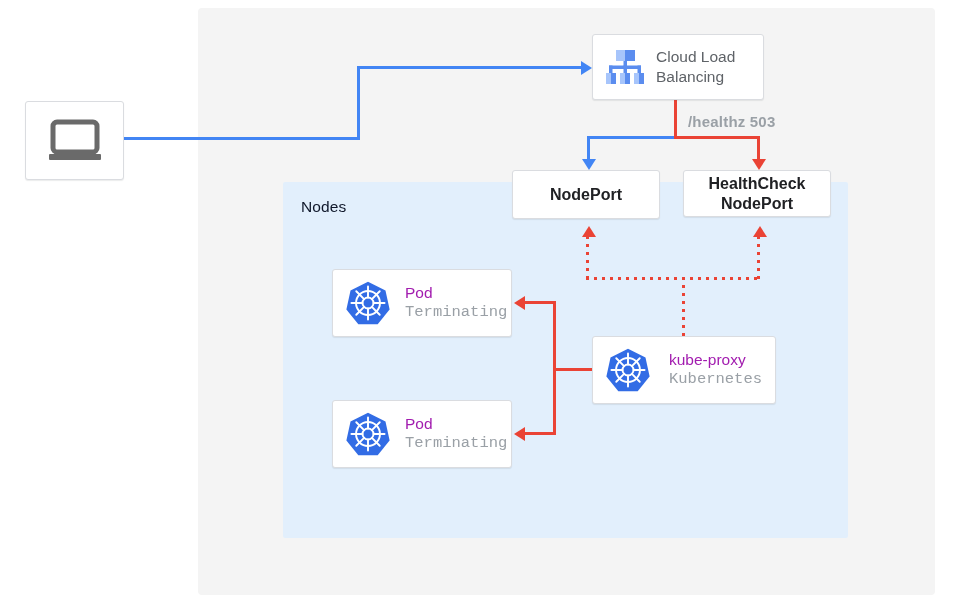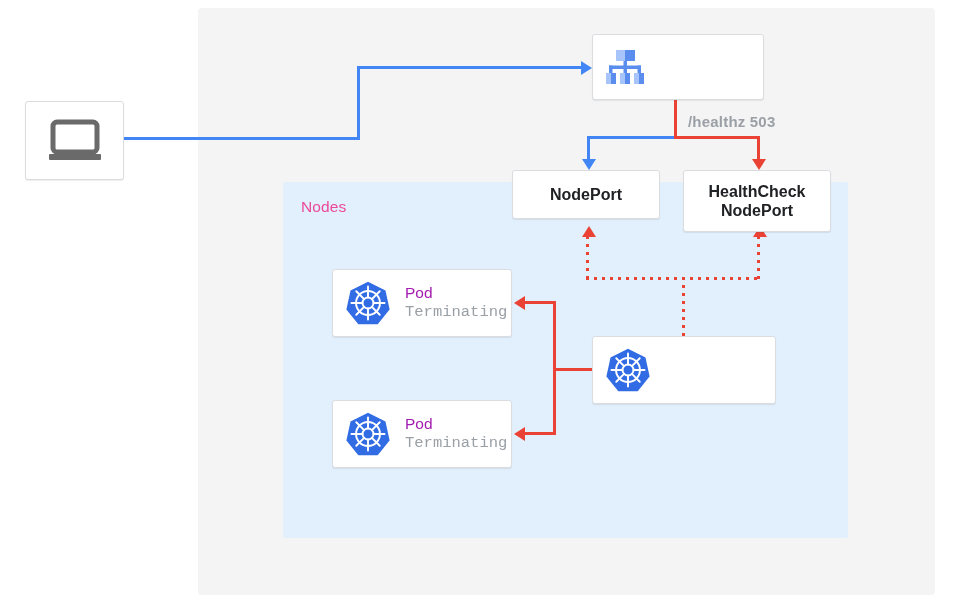--- a/index.html
+++ b/index.html
@@ -37,21 +37,21 @@
     width: 565px;
     height: 356px;
     background: #e2effc;
     border-radius: 2px;
   }
   .panel-nodes-label {
     position: absolute;
     left: 301px;
     top: 198px;
     font-size: 15.5px;
-    color: #ec4899;
+    color: #0f172a;
     letter-spacing: 0.1px;
     white-space: nowrap;
   }
 
   
   .card {
     position: absolute;
     background: #ffffff;
     border: 1px solid #dadce0;
     border-radius: 3px;
@@ -107,21 +107,21 @@
   .card-nodeport {
     left: 512px;
     top: 170px;
     width: 148px;
     height: 49px;
   }
   .card-hcnodeport {
     left: 683px;
     top: 170px;
     width: 148px;
-    height: 62px;
+    height: 47px;
   }
   .port-label {
     font-size: 16px;
     font-weight: bold;
     color: #202124;
     line-height: 1.2;
     white-space: nowrap;
   }
 
   
@@ -283,20 +283,24 @@
       <rect x="20.5" y="18.5" width="3.5" height="8" fill="#5b8def"></rect>
       <rect x="34.5" y="18.5" width="3.5" height="8" fill="#5b8def"></rect>
 
       <rect x="3" y="26" width="5" height="11" fill="#a7c5fb"></rect>
       <rect x="8" y="26" width="5" height="11" fill="#5b8def"></rect>
       <rect x="17" y="26" width="5" height="11" fill="#a7c5fb"></rect>
       <rect x="22" y="26" width="5" height="11" fill="#5b8def"></rect>
       <rect x="31" y="26" width="5" height="11" fill="#a7c5fb"></rect>
       <rect x="36" y="26" width="5" height="11" fill="#5b8def"></rect>
     </svg>
+    <div class="card-text">
+      <span class="card-title">Cloud Load</span>
+      <span class="card-title">Balancing</span>
+    </div>
   </div>
 
   <div class="card card-port card-nodeport">
     <span class="port-label">NodePort</span>
   </div>
 
   <div class="card card-port card-hcnodeport">
     <div>
       <div class="port-label">HealthCheck</div>
       <div class="port-label">NodePort</div>
@@ -364,15 +368,19 @@
         <line x1="50" y1="38" x2="50" y2="14"></line>
         <line x1="50" y1="62" x2="50" y2="86"></line>
         <line x1="38" y1="50" x2="14" y2="50"></line>
         <line x1="62" y1="50" x2="86" y2="50"></line>
         <line x1="41.5" y1="41.5" x2="24.5" y2="24.5"></line>
         <line x1="58.5" y1="58.5" x2="75.5" y2="75.5"></line>
         <line x1="58.5" y1="41.5" x2="75.5" y2="24.5"></line>
         <line x1="41.5" y1="58.5" x2="24.5" y2="75.5"></line>
       </g>
     </svg>
+    <div class="card-text">
+      <span class="card-title">kube-proxy</span>
+      <span class="card-sub">Kubernetes</span>
+    </div>
   </div>
 
 </div>
 
 </body></html>

